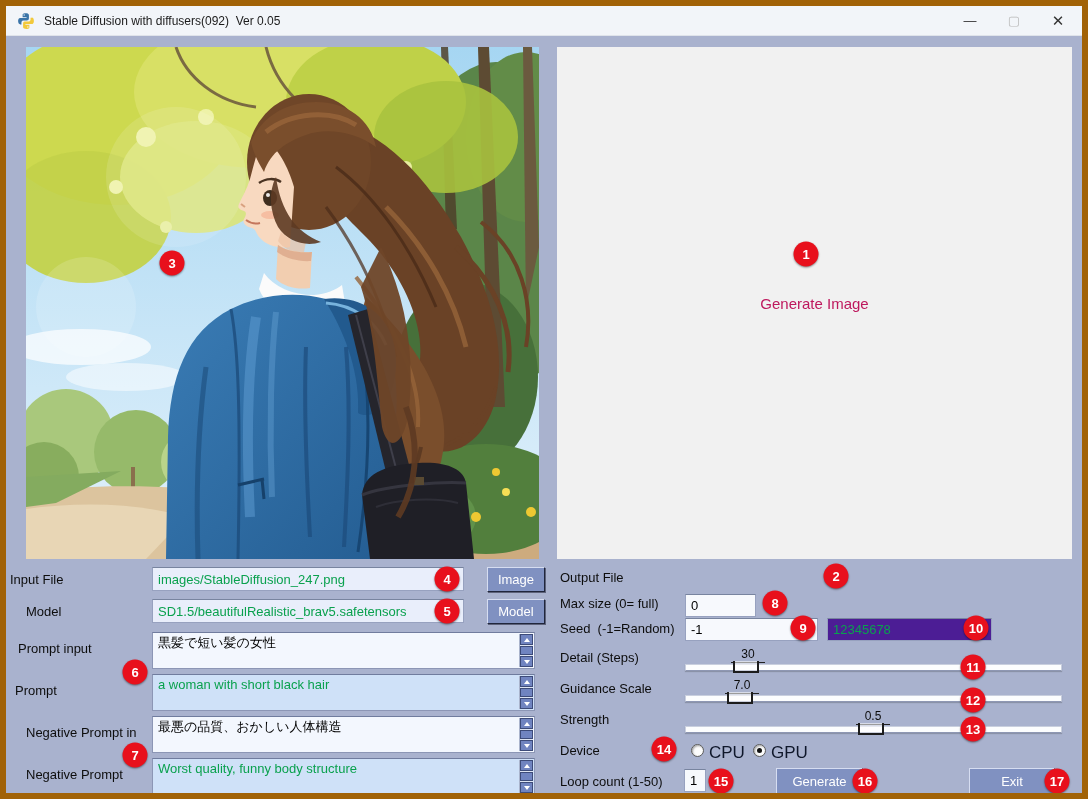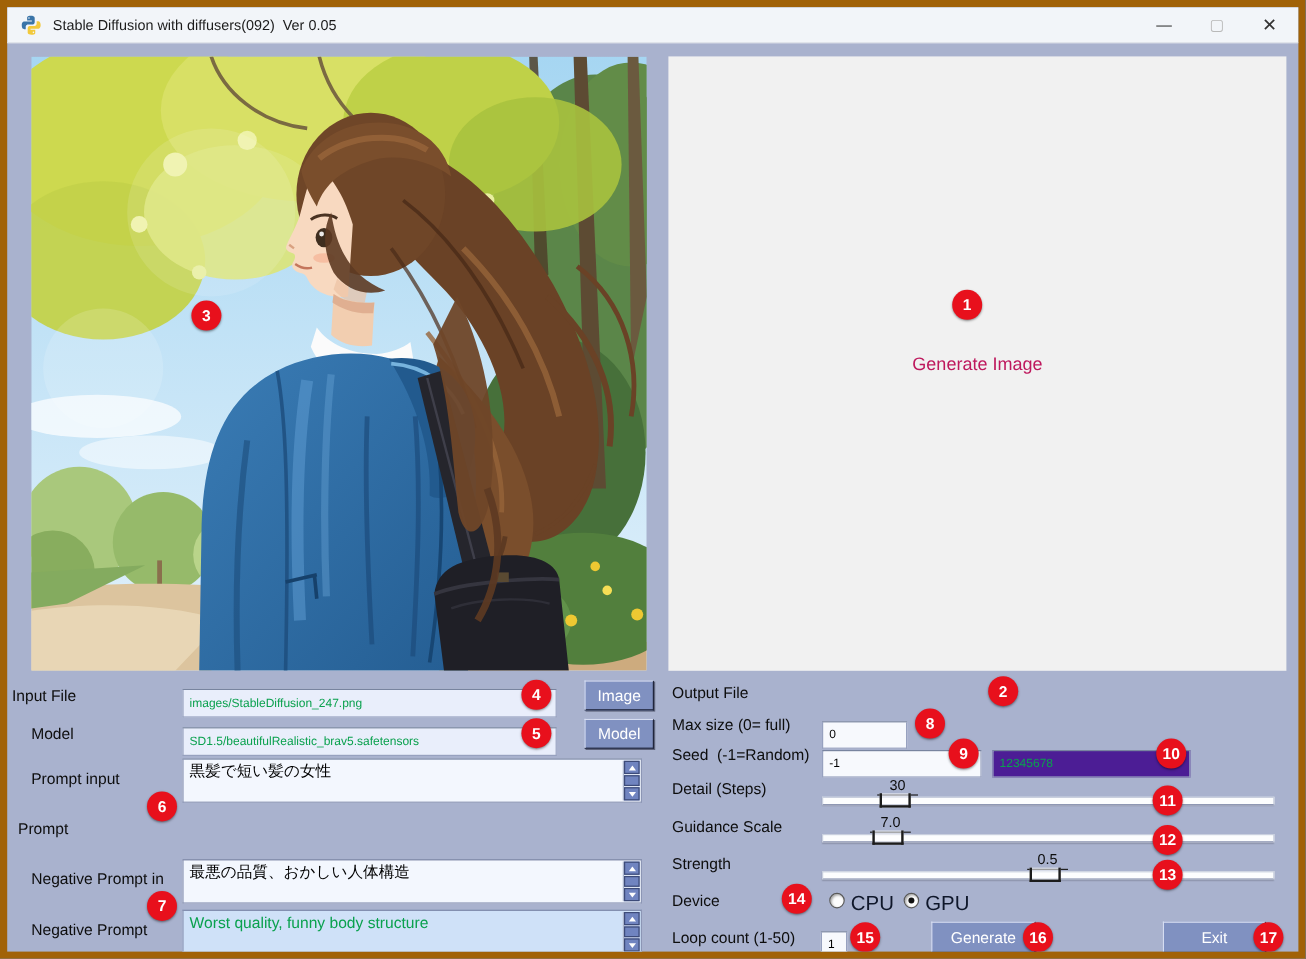--- a/index.html
+++ b/index.html
@@ -26,22 +26,22 @@
   .image-panel { position:absolute; left:20px; top:41px; width:513px; height:512px; overflow:hidden; }
   .image-panel svg { display:block; width:100%; height:100%; }
   .output-panel { position:absolute; left:551px; top:41px; width:515px; height:512px; background:#f1f1f1; }
   .gen-placeholder { position:absolute; left:0; top:248px; width:100%; text-align:center;
                      font-size:15px; color:#be185d; }
   
   .lbl { position:absolute; font-size:13px; color:#0d0d0d; white-space:pre; }
   
   .entry {
     position:absolute; background:#e9eefb; border:1px solid #97a1bf; border-top-color:#78849f;
-    font-size:10px; color:#0aa14e; padding:0 5px; display:flex; align-items:center;
-    white-space:nowrap; overflow:hidden;margin-top:7px;
+    font-size:13px; color:#0aa14e; padding:0 5px; display:flex; align-items:center;
+    white-space:nowrap; overflow:hidden;
   }
   .entry.white { background:#f7f9fd; color:#000; }
   .entry.blue  { background:#4c1d95; color:#0aa14e; }
   .tarea {
     position:absolute; background:#f3f7fe; border:1px solid #8c96b5; border-top-color:#707c9e;
     font-size:13px; color:#000; padding:2px 18px 2px 5px; overflow:hidden; line-height:16px;
   }
   .tarea.blue { background:#cfe1f8; color:#0aa14e; }
   
   .sb { position:absolute; top:1px; right:1px; bottom:1px; width:14px; display:flex;
@@ -228,35 +228,47 @@
   </div>
 
   <div class="lbl" style="left:4px;top:566px">Input File</div>
   <div class="entry" style="left:146px;top:561px;width:312px;height:24px">images/StableDiffusion_247.png</div>
   <div class="btn" style="left:463px;top:561px;width:58px;height:25px">Image</div>
 
   <div class="lbl" style="left:20px;top:598px">Model</div>
   <div class="entry" style="left:146px;top:593px;width:312px;height:24px">SD1.5/beautifulRealistic_brav5.safetensors</div>
   <div class="btn" style="left:463px;top:593px;width:58px;height:25px">Model</div>
 
-  <div class="lbl" style="left:20px;top:635px">Prompt input</div>
+  <div class="lbl" style="left:12px;top:635px">Prompt input</div>
   <div class="tarea" style="left:146px;top:626px;width:383px;height:37px">
     <span>黒髪で短い髪の女性</span>
     <div class="sb">
       <div class="sb-btn">
           <i class="tri-up"></i>
         </div>
       <div class="sb-thumb"></div>
       <div class="sb-btn">
           <i class="tri-down"></i>
         </div>
     </div>
   </div>
 
   <div class="lbl" style="left:9px;top:677px">Prompt</div>
+  <div class="tarea blue" style="left:146px;top:668px;width:383px;height:37px">
+    <span>a woman with short black hair</span>
+    <div class="sb">
+      <div class="sb-btn">
+          <i class="tri-up"></i>
+        </div>
+      <div class="sb-thumb"></div>
+      <div class="sb-btn">
+          <i class="tri-down"></i>
+        </div>
+    </div>
+  </div>
 
   <div class="lbl" style="left:20px;top:719px">Negative Prompt in</div>
   <div class="tarea" style="left:146px;top:710px;width:383px;height:37px">
     <span>最悪の品質、おかしい人体構造</span>
     <div class="sb">
       <div class="sb-btn">
           <i class="tri-up"></i>
         </div>
       <div class="sb-thumb"></div>
       <div class="sb-btn">

